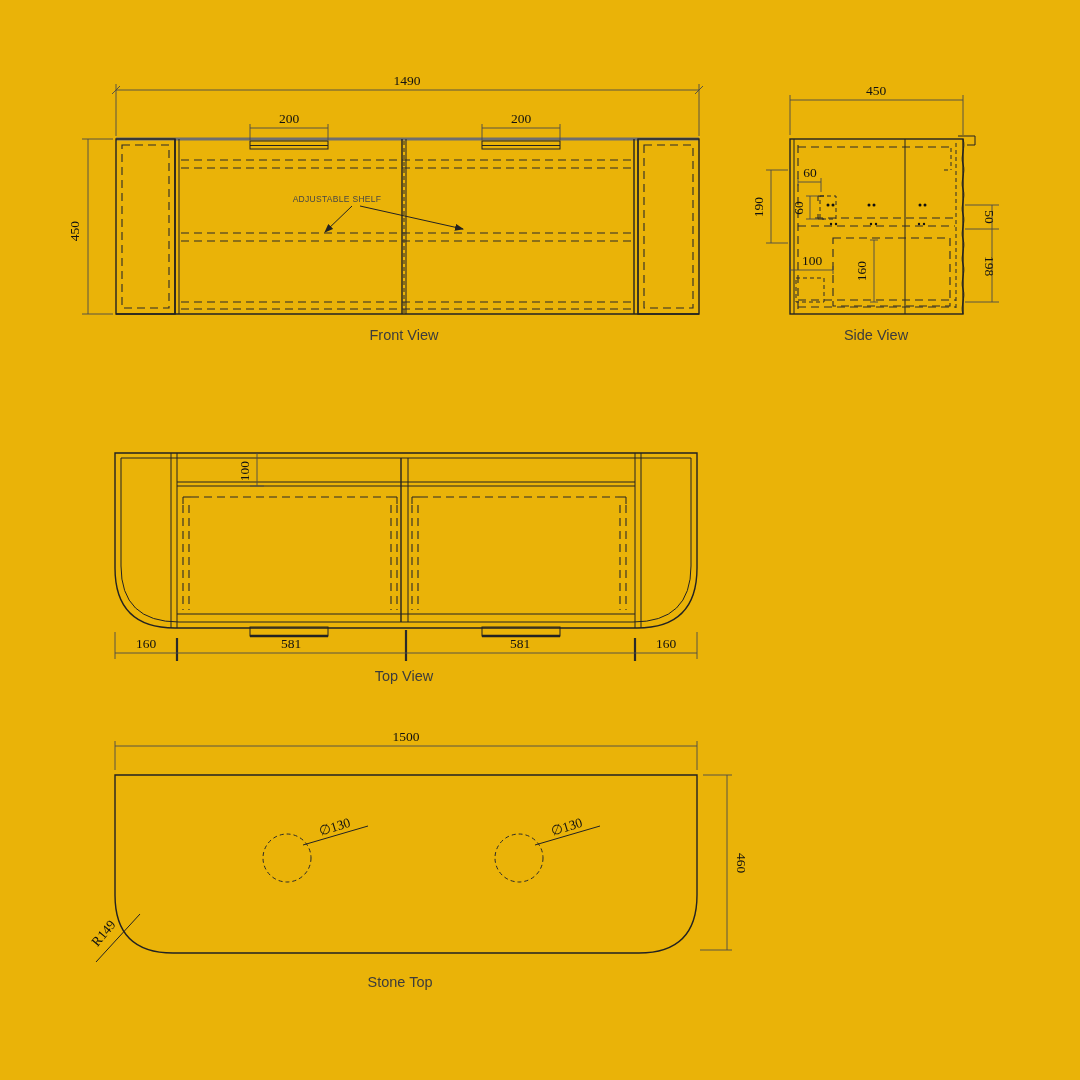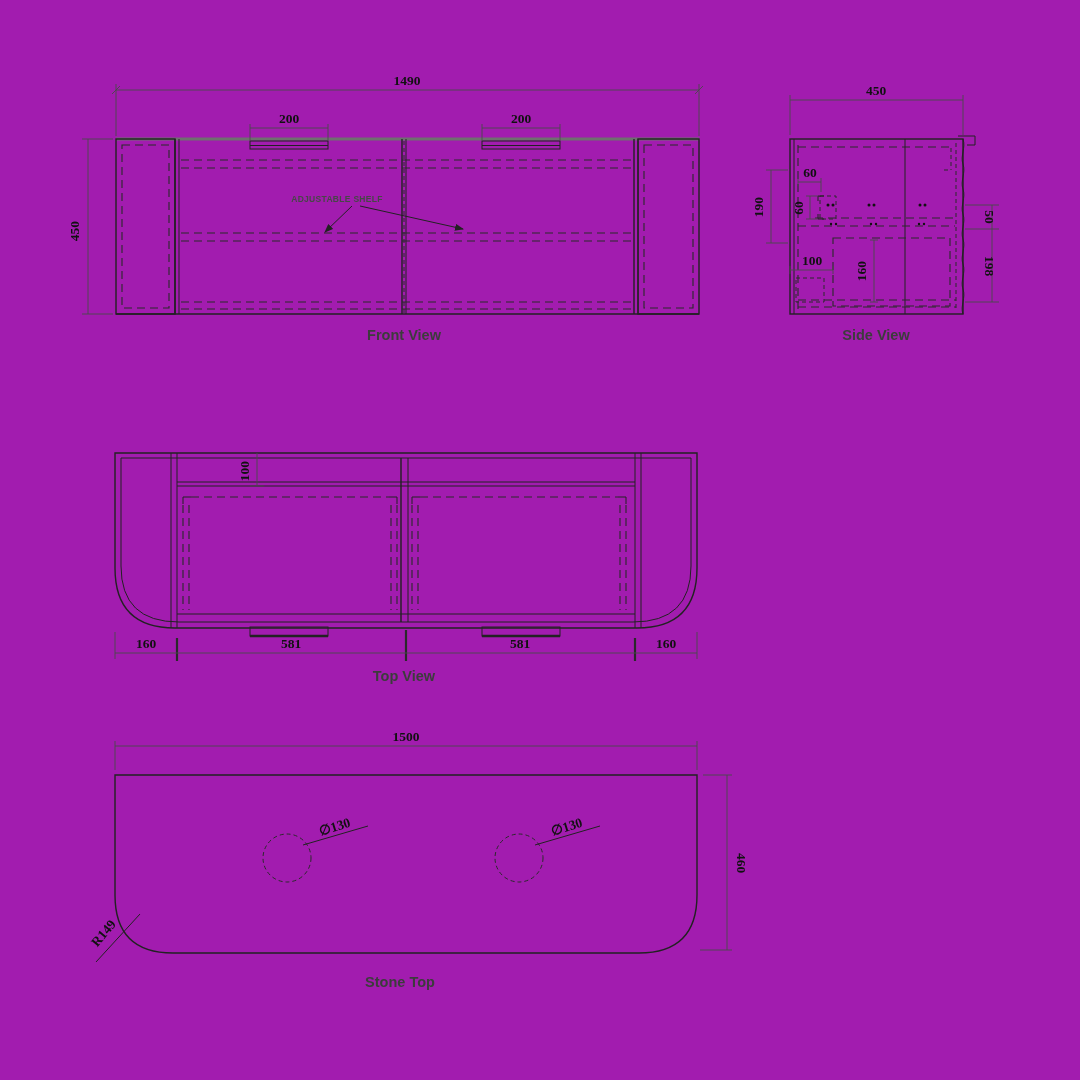--- a/index.html
+++ b/index.html
@@ -1,16 +1,16 @@
 <!DOCTYPE html>
 <html><head>
 <meta charset="utf-8">
 <style>
   html,body{margin:0;padding:0;background:#ffffff;}
-  .canvas{position:relative;width:1080px;height:1080px;background:#a21caf;overflow:hidden;font-weight:bold;}
+  .canvas{position:relative;width:1080px;height:1080px;background:#eab308;overflow:hidden;}
   svg{display:block;}
   .ln   {stroke:#222;stroke-width:1.4;fill:none;}
   .ln2  {stroke:#222;stroke-width:1;fill:none;}
   .lnth {stroke:#222;stroke-width:2.4;fill:none;}
   .gray {stroke:#6f6f6f;stroke-width:3;fill:none;}
   .dash {stroke:#2a2a2a;stroke-width:1.1;fill:none;stroke-dasharray:8 5;}
   .dashsm{stroke:#2a2a2a;stroke-width:1;fill:none;stroke-dasharray:4 3;}
   .dim  {stroke:#4a4a4a;stroke-width:0.9;fill:none;}
   .dimb {stroke:#2a2a2a;stroke-width:2.2;fill:none;}
   .dimtxt{font-family:"Liberation Serif","DejaVu Serif",serif;font-size:13.5px;fill:#111;}

